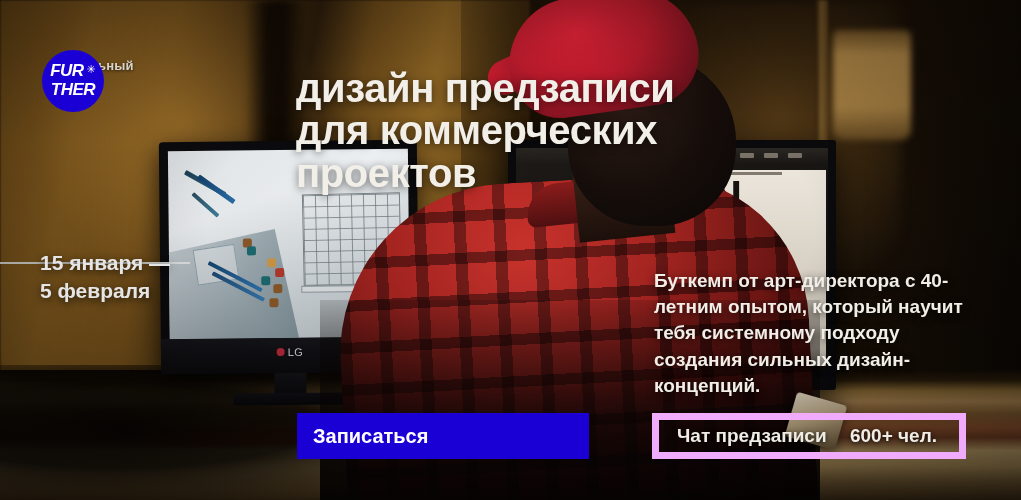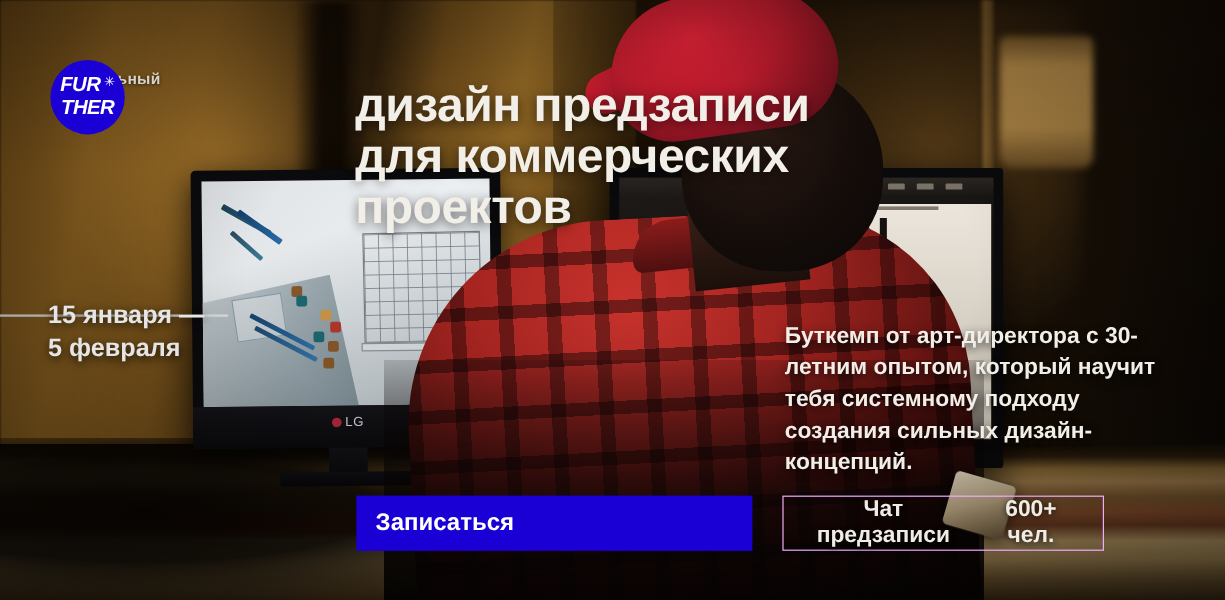--- a/index.html
+++ b/index.html
@@ -504,42 +504,42 @@
     font-weight: bold;
     line-height: 1.38;
     color: #f1eee8;
     text-shadow: 0 2px 8px rgba(0,0,0,.7);
   }
 
   
   .cta-primary {
     position: absolute;
     left: 297px; top: 413px;
-    width: 330px; height: 46px;
+    width: 292px; height: 46px;
     background: #1b00d6;
     border: none;
     display: flex;
     align-items: center;
     padding: 0 0 0 16px;
     cursor: pointer;
     box-sizing: border-box;
   }
   .cta-primary span {
     font-family: "Liberation Sans", sans-serif;
     font-size: 20px;
     font-weight: bold;
     color: #fff;
   }
 
   
   .cta-secondary {
     position: absolute;
     left: 652px; top: 413px;
-    width: 268px; height: 46px;
-    border: 1px solid #f0abfc;
+    width: 314px; height: 46px;
+    border: 7px solid #f0abfc;
     background: transparent;
     display: flex;
     align-items: center;
     justify-content: space-between;
     padding: 0 22px 0 18px;
     cursor: pointer;
     box-sizing: border-box;
     gap: 20px;
   }
   .cta-secondary span {
@@ -642,21 +642,21 @@
         <span class="logo-star">✳</span>
       </div>
       <span class="logo-word second">THER</span>
     </div>
 
     <h1 class="headline">дизайн предзаписи для коммерческих проектов</h1>
 
     <div class="dates">15 января —
 5 февраля</div>
 
-    <p class="description">Буткемп от арт-директора с 30-летним опытом, который научит тебя системному подходу создания сильных дизайн-концепций.</p>
+    <p class="description">Буткемп от арт-директора с 40-летним опытом, который научит тебя системному подходу создания сильных дизайн-концепций.</p>
 
     <button class="cta-primary">
       <span>Записаться</span>
     </button>
 
     <button class="cta-secondary">
       <span>Чат предзаписи</span>
       <span>600+ чел.</span>
     </button>
 

